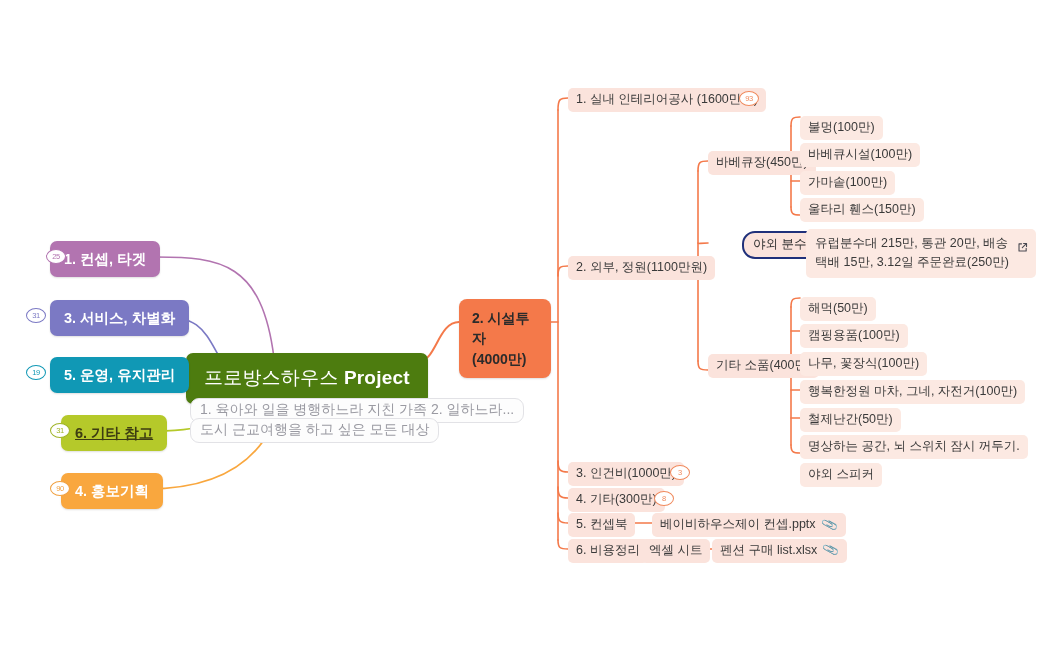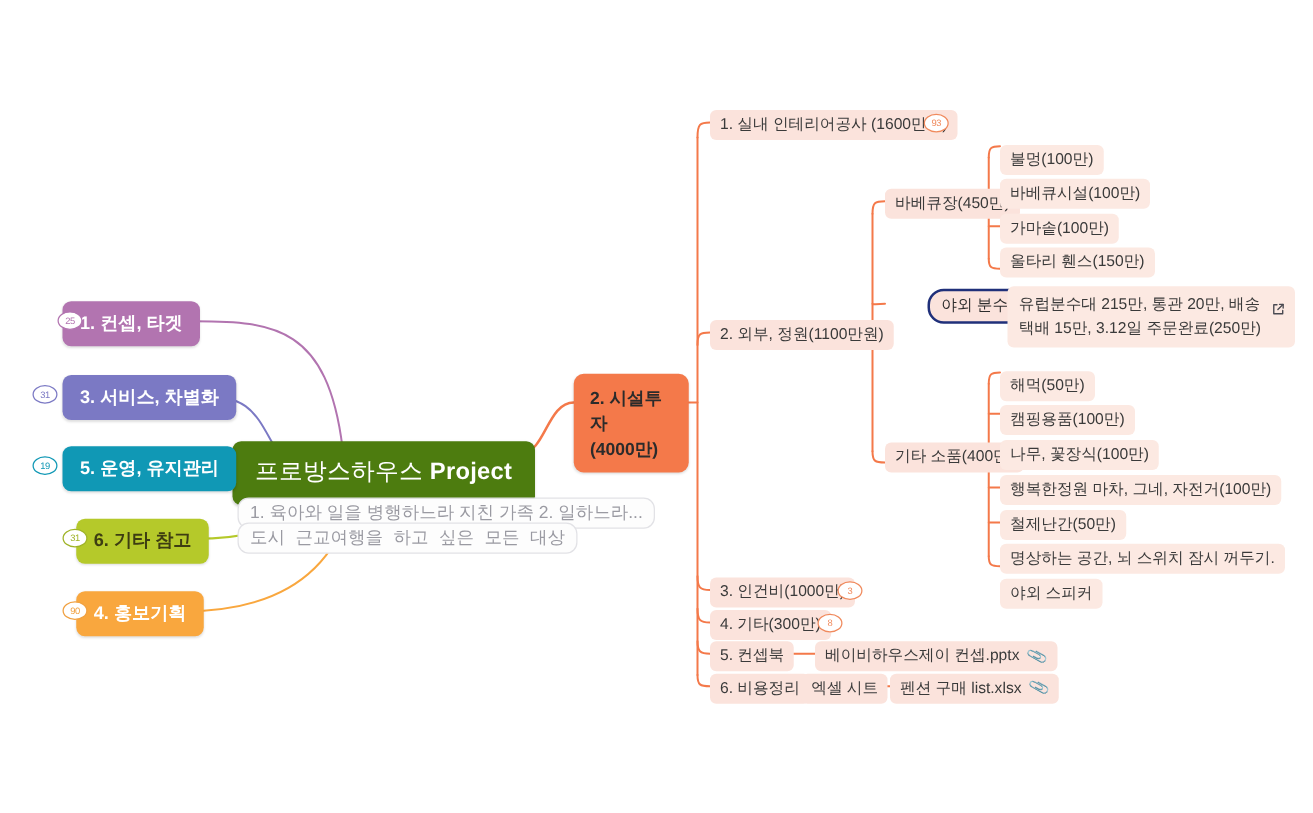--- a/index.html
+++ b/index.html
@@ -187,38 +187,38 @@
       <path d="M637 549 L 641 549" stroke="#f4794a" stroke-width="1.6"></path>
       <path d="M703 549 L 712 549" stroke="#f4794a" stroke-width="1.6"></path>
     </g>
   </svg>
 
   <div class="node root" style="left:186px; top:353px;">
     <span>프로방스하우스</span>&nbsp;<b>Project</b>
   </div>
 
   <div class="note" style="left:190px; top:398px;">1. 육아와 일을 병행하느라 지친 가족 2. 일하느라...</div>
-  <div class="note" style="left:190px; top:418px;font-family:Liberation Mono, monospace;">도시 근교여행을 하고 싶은 모든 대상</div>
+  <div class="note" style="left:190px; top:418px;">도시 근교여행을 하고 싶은 모든 대상</div>
 
   <div class="node mainbranch" style="left:50px; top:241px; background:#b274b0;">
     <span>1. 컨셉, 타겟</span>
   </div>
   <div class="badge" style="left:30px; top:249px; color:#b274b0;">25</div>
 
   <div class="node mainbranch" style="left:50px; top:300px; background:#7b79c4;">
     <span>3. 서비스, 차별화</span>
   </div>
   <div class="badge" style="left:10px; top:308px; color:#7b79c4;">31</div>
 
   <div class="node mainbranch" style="left:50px; top:357px; background:#1098b5;">
     <span>5. 운영, 유지관리</span>
   </div>
   <div class="badge" style="left:10px; top:365px; color:#1098b5;">19</div>
 
-  <div class="node mainbranch lime" style="left:61px; top:415px; background:#b5c92a;">
+  <div class="node mainbranch lime" style="left:61px; top:415px; background:#b5c92a;text-decoration:underline;">
     <span>6. 기타 참고</span>
   </div>
   <div class="badge" style="left:34px; top:423px; color:#9fb327;">31</div>
 
   <div class="node mainbranch" style="left:61px; top:473px; background:#f9a73e;">
     <span>4. 홍보기획</span>
   </div>
   <div class="badge" style="left:34px; top:481px; color:#f0a040;">90</div>
 
   <div class="node bigorange" style="left:459px; top:299px;">

